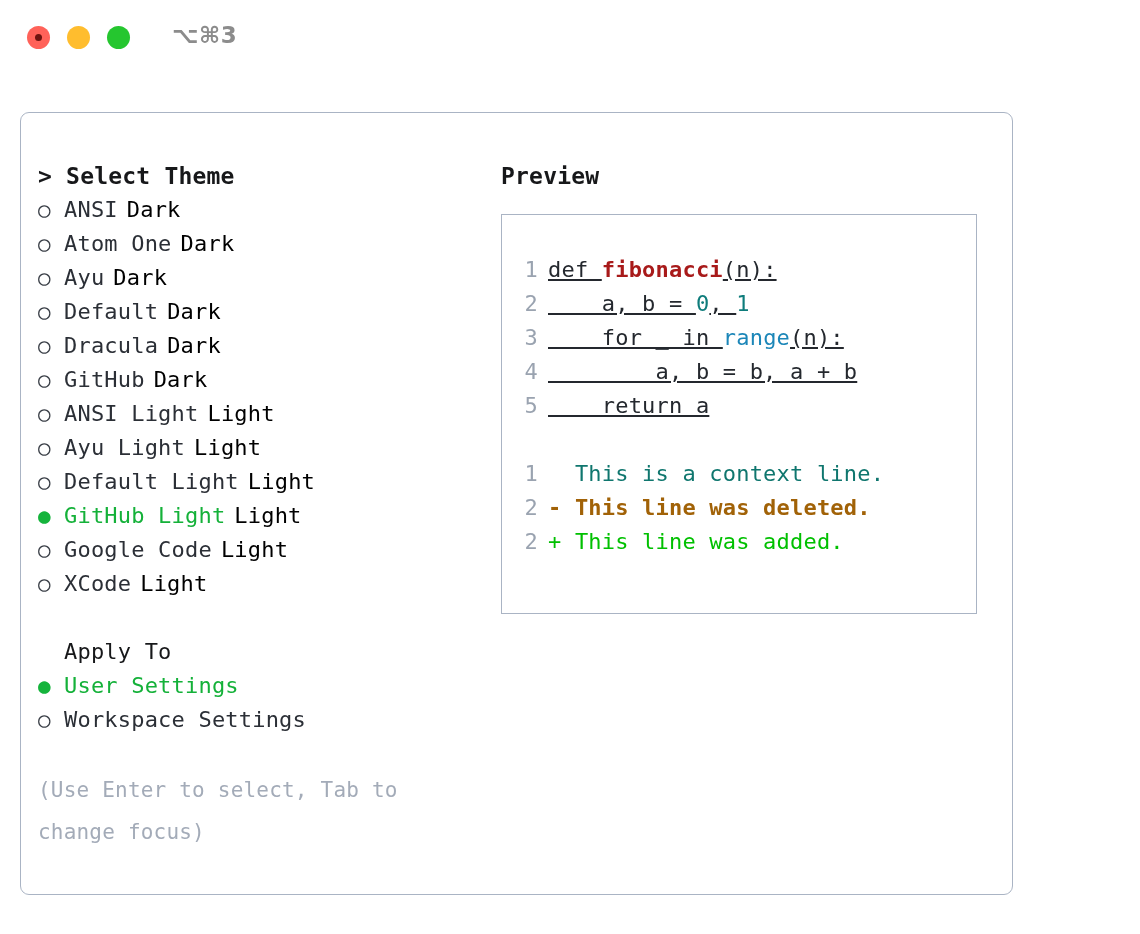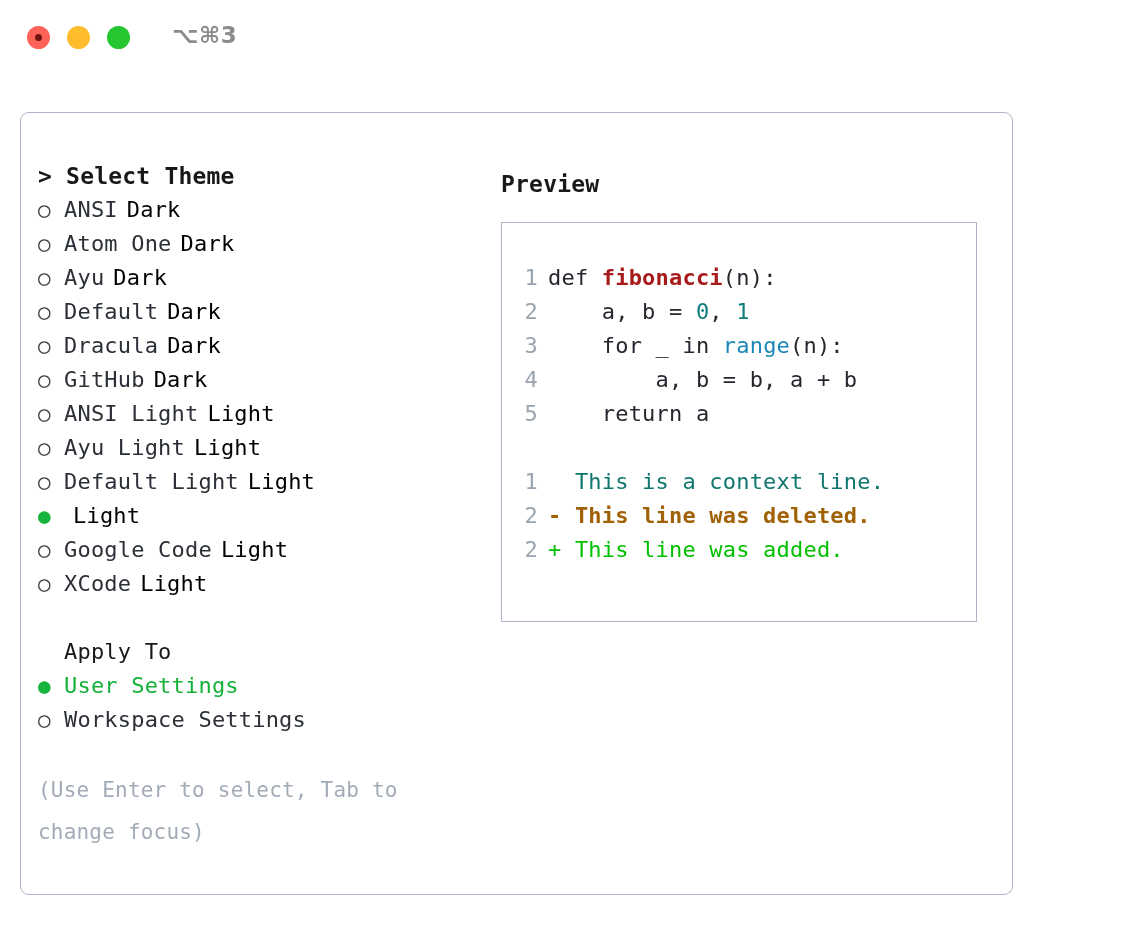--- a/index.html
+++ b/index.html
@@ -149,21 +149,20 @@
     width: 404px;
     letter-spacing: 0.2px;
   }
 
   
   .right-col {
     position: absolute;
     left: 480px;
     top: 46px;
     width: 500px;
-    margin-top: 8px;
   }
   .preview-title {
     font-size: 23px;
     font-weight: 700;
     color: #17181a;
     line-height: 34px;
     letter-spacing: 0.2px;
   }
   .preview-box {
     margin-top: 21px;
@@ -190,21 +189,21 @@
     text-align: right;
     color: #9aa3b0;
     padding-right: 10px;
     box-sizing: border-box;
   }
   .code-text { color: #24282e; }
 
   .tok-fn   { color: #a81a1a; font-weight: 600; }
   .tok-num  { color: #0e7c7b; }
   .tok-call { color: #1b86b8; }
-  .tok-plain{ color: #24282e; }
+  .tok-plain{ color: #24282e; text-decoration: underline; }
 
   .diff-gap { height: 34px; }
   .diff-context { color: #0f766e; }
   .diff-del     { color: #a16207; font-weight: bold; }
   .diff-add     { color: #00c000; }
 </style>
 </head>
 <body>
 
 <div class="window">
@@ -225,21 +224,21 @@
       <div id="theme-list">
           <div class="theme-row"><span class="bullet">○</span><span class="theme-name">ANSI</span><span class="theme-kind">Dark</span></div>
           <div class="theme-row"><span class="bullet">○</span><span class="theme-name">Atom One</span><span class="theme-kind">Dark</span></div>
           <div class="theme-row"><span class="bullet">○</span><span class="theme-name">Ayu</span><span class="theme-kind">Dark</span></div>
           <div class="theme-row"><span class="bullet">○</span><span class="theme-name">Default</span><span class="theme-kind">Dark</span></div>
           <div class="theme-row"><span class="bullet">○</span><span class="theme-name">Dracula</span><span class="theme-kind">Dark</span></div>
           <div class="theme-row"><span class="bullet">○</span><span class="theme-name">GitHub</span><span class="theme-kind">Dark</span></div>
           <div class="theme-row"><span class="bullet">○</span><span class="theme-name">ANSI Light</span><span class="theme-kind">Light</span></div>
           <div class="theme-row"><span class="bullet">○</span><span class="theme-name">Ayu Light</span><span class="theme-kind">Light</span></div>
           <div class="theme-row"><span class="bullet">○</span><span class="theme-name">Default Light</span><span class="theme-kind">Light</span></div>
-          <div class="theme-row selected"><span class="bullet sel">●</span><span class="theme-kind">Light</span></div>
+          <div class="theme-row selected"><span class="bullet sel">●</span><span class="theme-name">GitHub Light</span><span class="theme-kind">Light</span></div>
           <div class="theme-row"><span class="bullet">○</span><span class="theme-name">Google Code</span><span class="theme-kind">Light</span></div>
           <div class="theme-row"><span class="bullet">○</span><span class="theme-name">XCode</span><span class="theme-kind">Light</span></div>
         </div>
 
       <div class="section-gap"></div>
 
       <div class="apply-header">Apply To</div>
       <div id="apply-list">
           <div class="theme-row selected"><span class="bullet sel">●</span><span class="theme-name">User Settings</span></div>
           <div class="theme-row"><span class="bullet">○</span><span class="theme-name">Workspace Settings</span></div>

